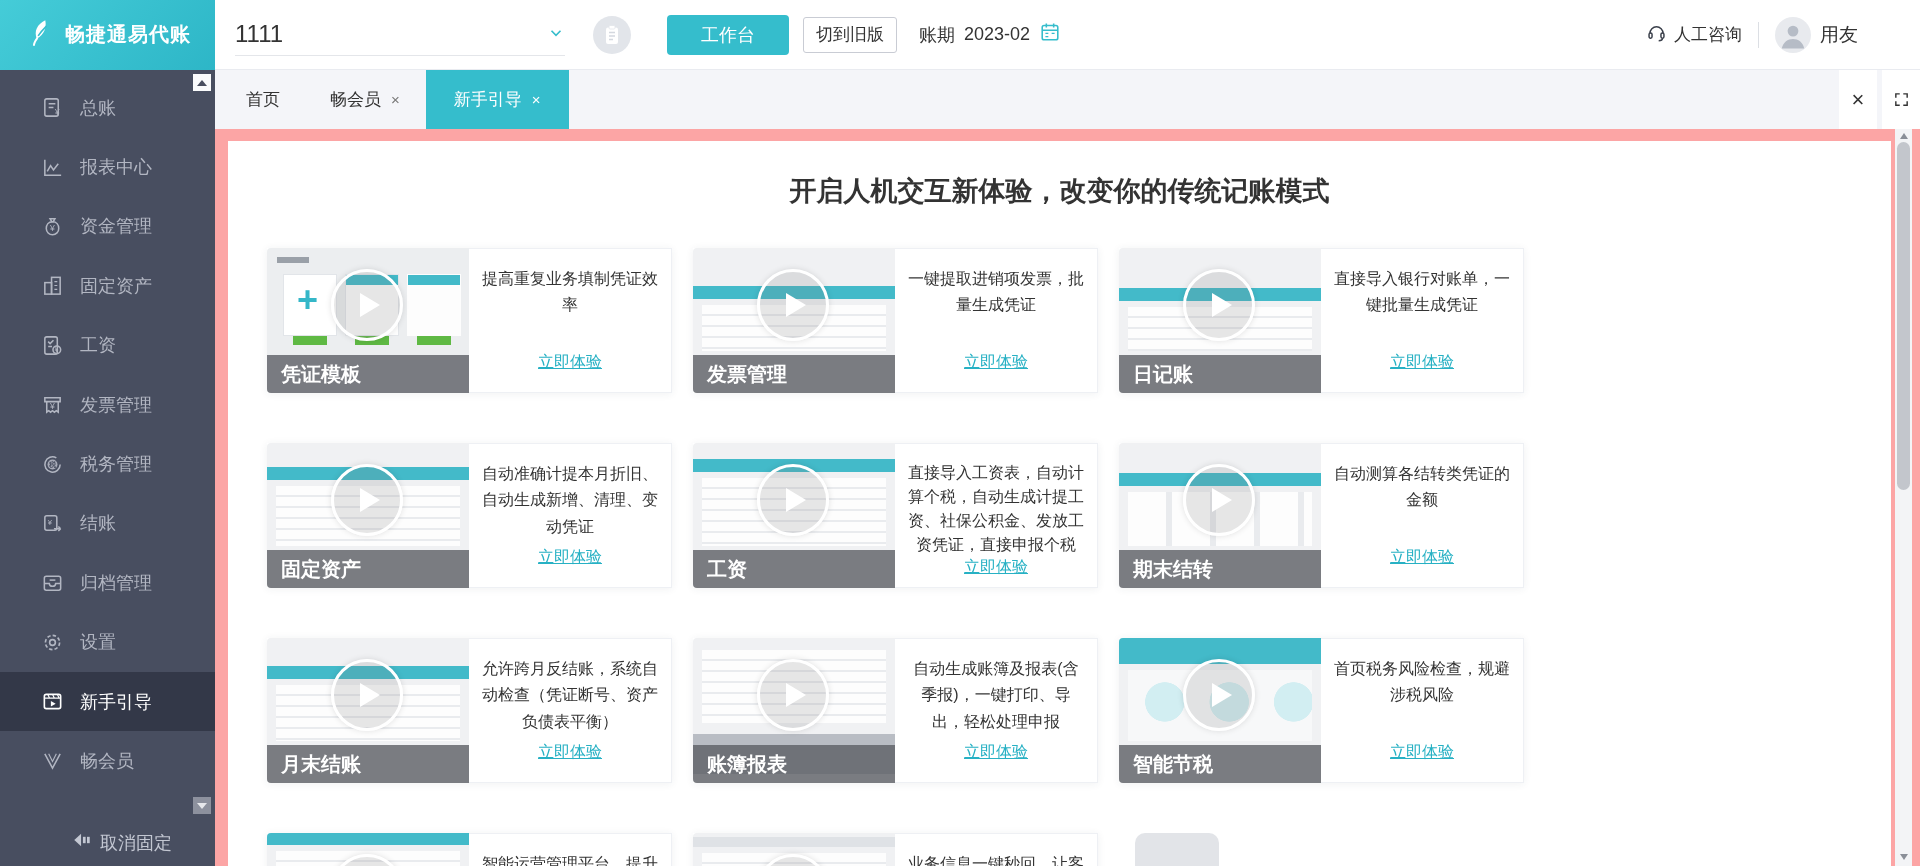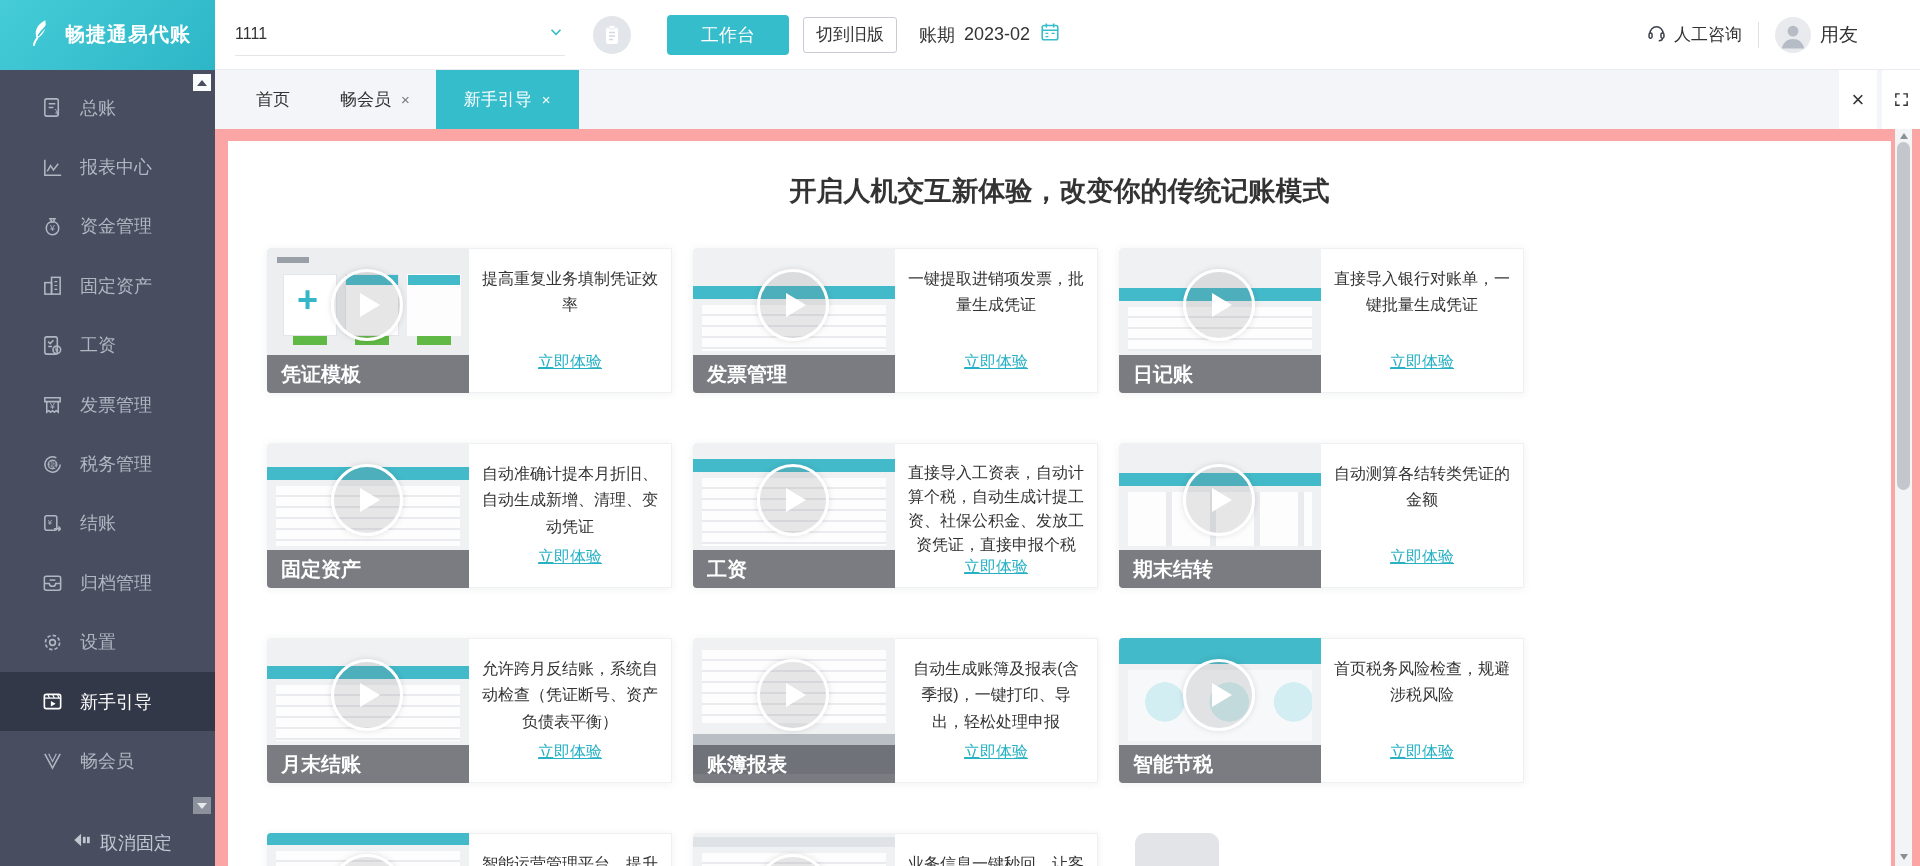--- a/index.html
+++ b/index.html
@@ -7,21 +7,21 @@
   body { font-family:"Liberation Sans","DejaVu Sans",sans-serif; background:#fff; }
   .app { position:relative; width:1920px; height:866px; background:#edeff4; overflow:hidden; }
 
   
   .header { position:absolute; left:0; top:0; width:1920px; height:70px; background:#fff;
             display:flex; align-items:center; border-bottom:1px solid #e9ebf0; z-index:30; padding-right:62px; }
   .logo { width:215px; height:70px; flex:0 0 215px; background:linear-gradient(135deg,#45ccd8,#2db6c7);
           display:flex; align-items:center; justify-content:center; gap:7px; color:#fff; }
   .logo-text { font-size:20px; font-weight:bold; letter-spacing:1px; }
   .acct { margin-left:20px; width:330px; height:42px; display:flex; align-items:center; justify-content:space-between;
-          border-bottom:1px solid #e4e6ea; font-size:16px; color:#333; cursor:pointer; }
+          border-bottom:1px solid #e4e6ea; font-size:24px; color:#333; cursor:pointer; }
   .memo { margin-left:28px; width:38px; height:38px; border-radius:50%; background:#e2e5ea;
           display:flex; align-items:center; justify-content:center; }
   .btn-teal { margin-left:36px; width:122px; height:40px; background:#35bdcc; color:#fff; border:none;
               border-radius:4px; font-size:18px; cursor:pointer; font-family:inherit; }
   .btn-outline { margin-left:14px; height:36px; padding:0 12px; background:#fff; color:#333;
                  border:1px solid #c9ccd4; border-radius:3px; font-size:17px; cursor:pointer; font-family:inherit; }
   .period { margin-left:22px; display:flex; align-items:center; gap:9px; font-size:18px; color:#333; }
   .period-value { cursor:pointer; }
   .header-right { margin-left:auto; display:flex; align-items:center; gap:16px; }
   .support { display:flex; align-items:center; gap:7px; font-size:17px; color:#333; cursor:pointer; }
@@ -39,21 +39,21 @@
   .side-scroll-down i { width:0; height:0; border-left:5px solid transparent; border-right:5px solid transparent; border-top:6px solid #e7e8ec; }
   .side-nav { padding-top:8px; }
   .side-item { height:59.4px; display:flex; align-items:center; padding-left:40px; gap:16px;
                color:#b2b6c2; font-size:18px; cursor:pointer; }
   .side-item .sicon { width:24px; height:24px; display:flex; align-items:center; justify-content:center; }
   .side-item.active { background:#333848; color:#fff; }
   .unpin { position:absolute; bottom:11px; left:72px; display:flex; align-items:center; gap:8px;
            color:#c3c7d2; font-size:18px; cursor:pointer; }
 
   
-  .tabbar { position:absolute; left:212px; top:70px; right:0; height:59px; background:#f4f5f9;
+  .tabbar { position:absolute; left:202px; top:70px; right:0; height:59px; background:#f4f5f9;
             display:flex; align-items:stretch; padding-left:20px; z-index:10; }
   .tab { display:flex; align-items:center; padding:0 24px; margin-right:2px; font-size:17px; color:#333; cursor:pointer; gap:10px; }
   .tab.active { background:#35bdcc; color:#fff; padding:0 28px; }
   .tab-x { font-size:15px; color:#777; }
   .tab.active .tab-x { color:#fff; }
   .tabbar-right { margin-left:auto; display:flex; }
   .tb-box { width:38px; height:59px; background:#fff; margin-left:5px; display:flex; align-items:center;
             justify-content:center; cursor:pointer; font-size:22px; color:#333; }
 
   

